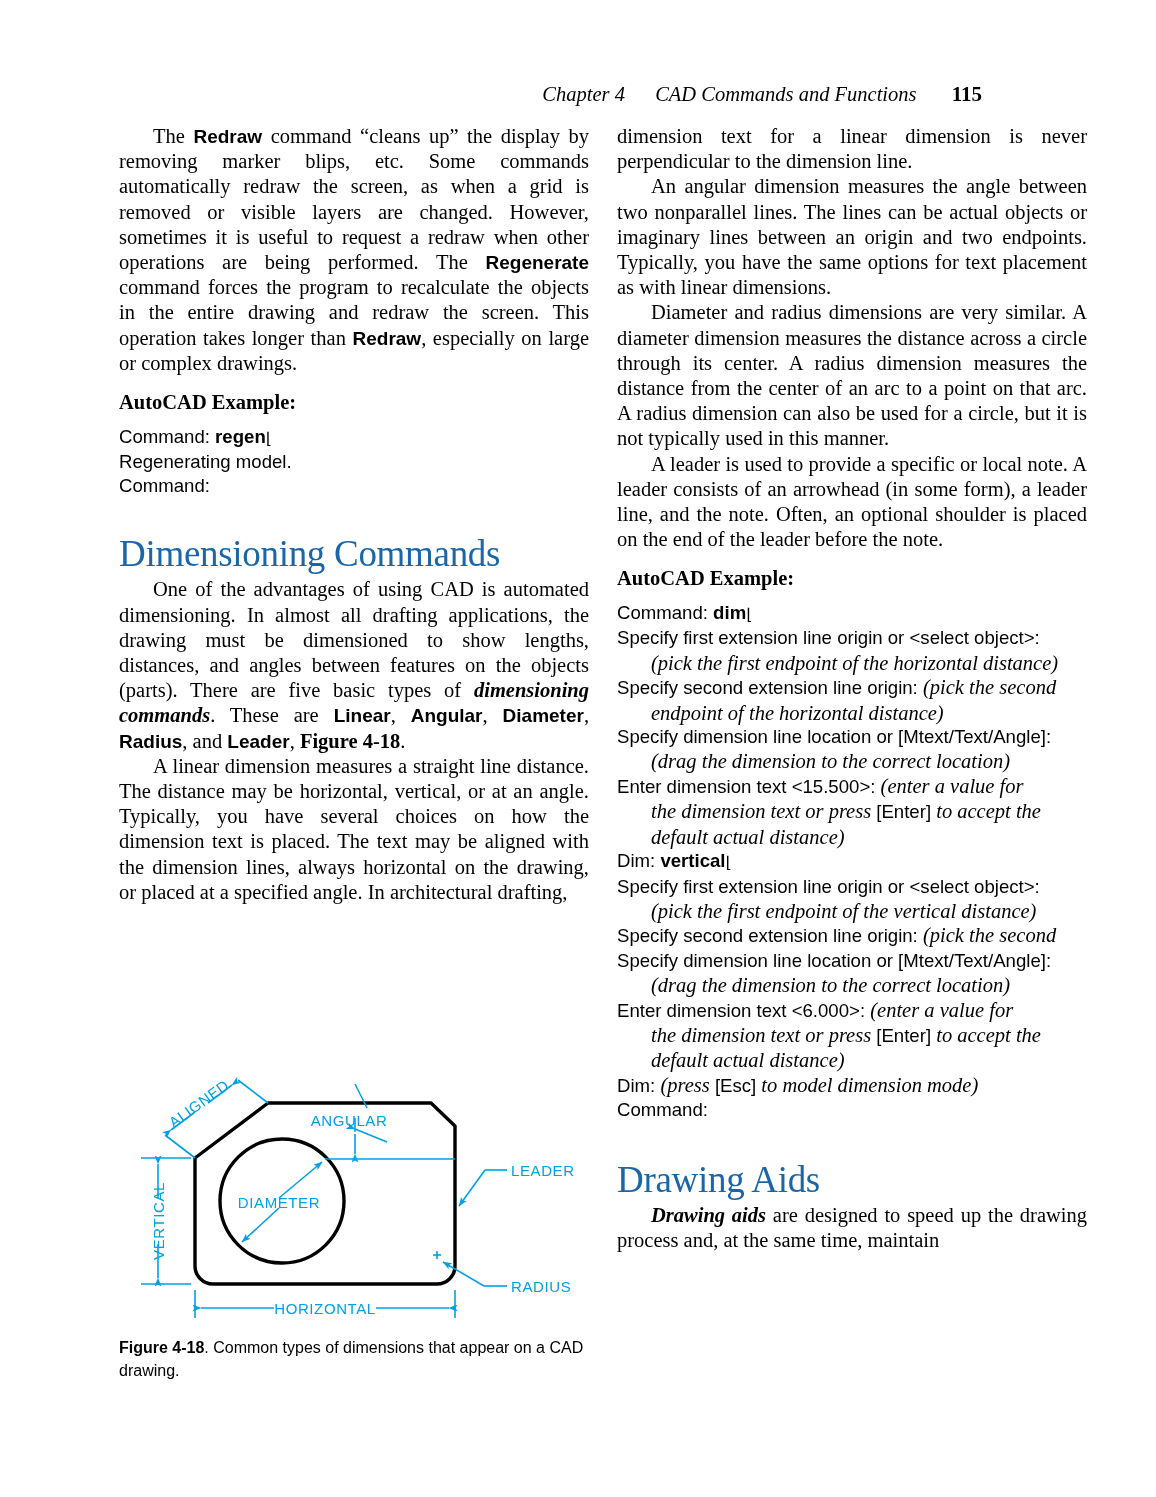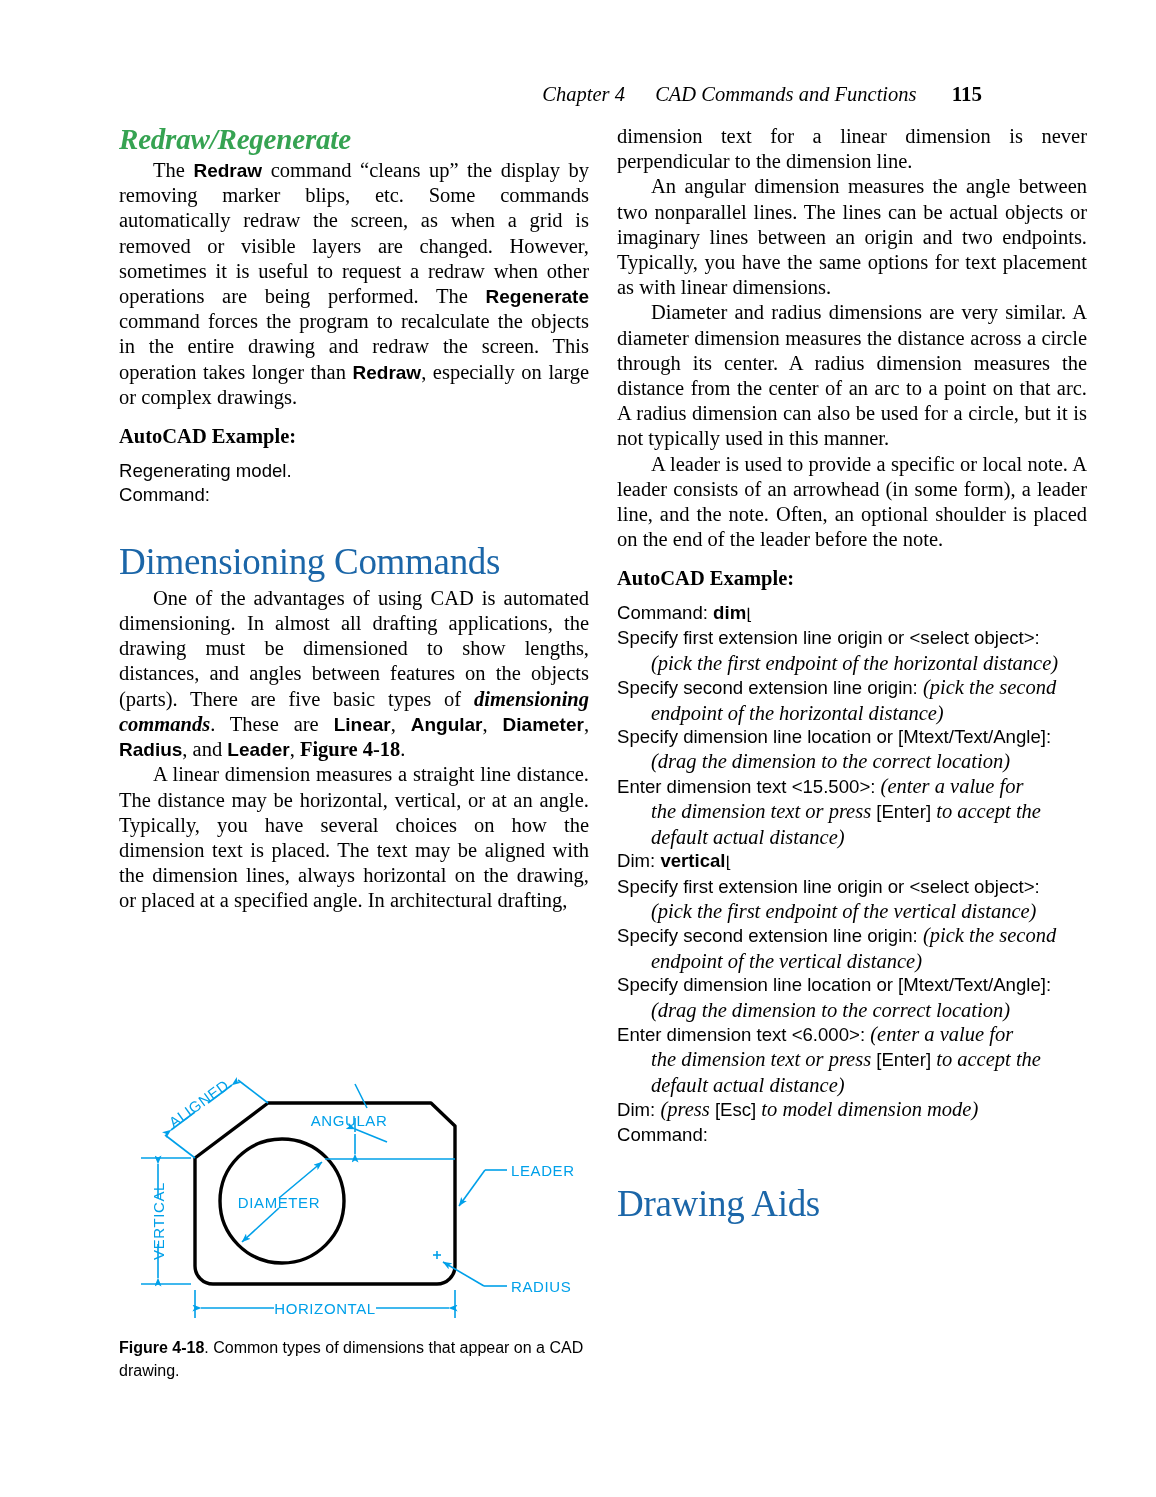--- a/index.html
+++ b/index.html
@@ -108,27 +108,27 @@
 
   <div class="runhead">
     <span class="rh-chapter">Chapter 4</span>
     <span class="rh-sep"></span>
     <span class="rh-title">CAD Commands and Functions</span>
     <span class="rh-page">115</span>
   </div>
 
   <div class="col col-left">
 
-    <h2 class="sub">Redraw/Regenerate</h2>
 
     <p class="body"><span>The </span><b class="sans">Redraw</b><span> command “cleans up” the display by removing marker blips, etc. Some commands automatically redraw the screen, as when a grid is removed or visible layers are changed. However, sometimes it is useful to request a redraw when other operations are being performed. The </span><b class="sans">Regenerate</b><span> command forces the program to recalculate the objects in the entire drawing and redraw the screen. This operation takes longer than </span><b class="sans">Redraw</b><span>, especially on large or complex drawings.</span></p>
 
     <h3 class="example">AutoCAD Example:</h3>
 
     <div class="cmd">
+      <div class="line"><span>Command: </span><b>regen</b><span class="ret">⌊</span></div>
       <div class="line"><span>Regenerating model.</span></div>
       <div class="line"><span>Command:</span></div>
     </div>
 
     <h1 class="major" style="margin-top:34px;">Dimensioning Commands</h1>
 
     <p class="body"><span>One of the advantages of using CAD is automated dimensioning. In almost all drafting applications, the drawing must be dimensioned to show lengths, distances, and angles between features on the objects (parts). There are five basic types of </span><i class="term">dimensioning commands</i><span>. These are </span><b class="sans">Linear</b><span>, </span><b class="sans">Angular</b><span>, </span><b class="sans">Diameter</b><span>, </span><b class="sans">Radius</b><span>, and </span><b class="sans">Leader</b><span>, </span><b class="ser">Figure 4-18</b><span>.</span></p>
 
     <p class="body">A linear dimension measures a straight line distance. The distance may be horizontal, vertical, or at an angle. Typically, you have several choices on how the dimension text is placed. The text may be aligned with the dimension lines, always horizontal on the drawing, or placed at a specified angle. In architectural drafting,</p>
   </div>
@@ -233,31 +233,31 @@
       <div class="hang"><span>Enter dimension text &lt;15.500&gt;: </span><span class="it">(enter a value for</span></div>
       <div class="line cont"><span class="it">the dimension text or press </span><span class="key">[Enter]</span><span class="it"> to accept the</span></div>
       <div class="line cont it">default actual distance)</div>
 
       <div class="line"><span>Dim: </span><b>vertical</b><span class="ret">⌊</span></div>
 
       <div class="line">Specify first extension line origin or &lt;select object&gt;:</div>
       <div class="line cont it">(pick the first endpoint of the vertical distance)</div>
 
       <div class="hang"><span>Specify second extension line origin: </span><span class="it">(pick the second</span></div>
-      <div class="line cont it">endpoint of the vertical distance)</div>
 
       <div class="line">Specify dimension line location or [Mtext/Text/Angle]:</div>
       <div class="line cont it">(drag the dimension to the correct location)</div>
 
       <div class="hang"><span>Enter dimension text &lt;6.000&gt;: </span><span class="it">(enter a value for</span></div>
       <div class="line cont"><span class="it">the dimension text or press </span><span class="key">[Enter]</span><span class="it"> to accept the</span></div>
       <div class="line cont it">default actual distance)</div>
 
       <div class="line"><span>Dim: </span><span class="it">(press </span><span class="key">[Esc]</span><span class="it"> to model dimension mode)</span></div>
 
       <div class="line">Command:</div>
     </div>
 
     <h1 class="major" style="margin-top:36px;">Drawing Aids</h1>
 
+    <p class="body"><i class="term">Drawing aids</i><span> are designed to speed up the drawing process and, at the same time, maintain</span></p>
   </div>
 
 </div>
 
 </body></html>

